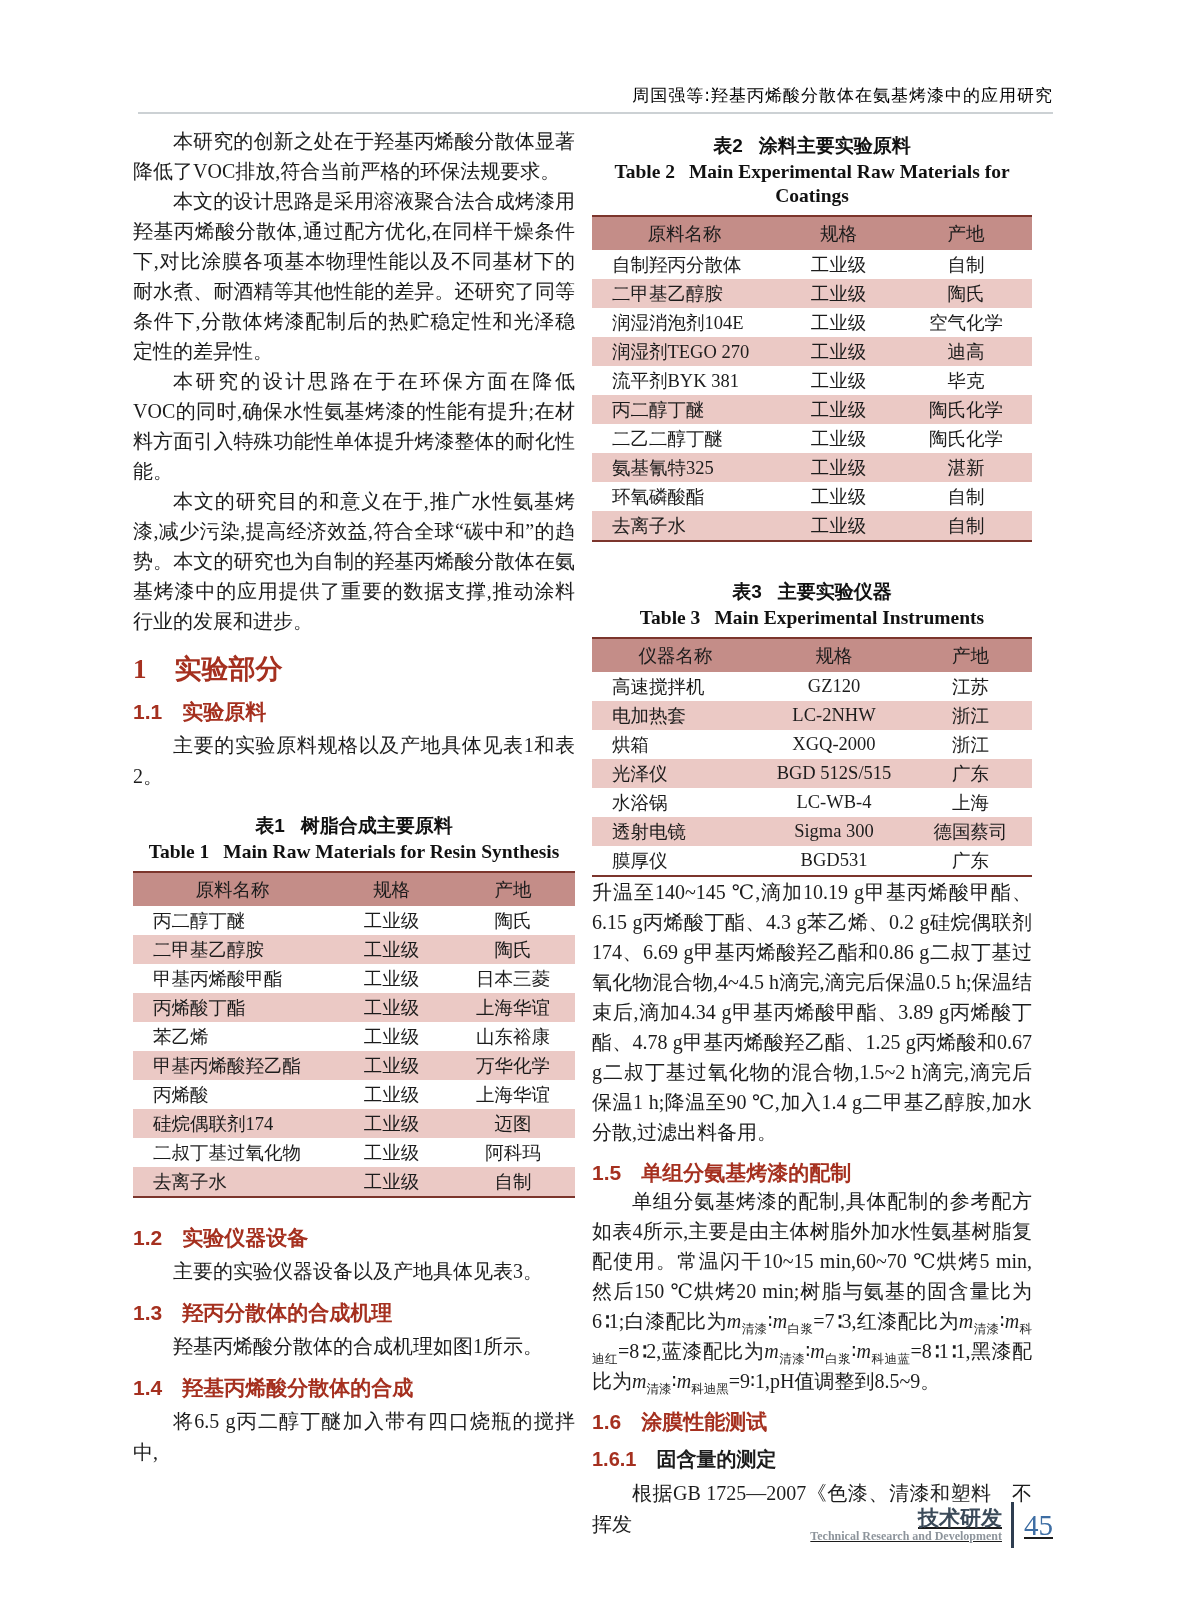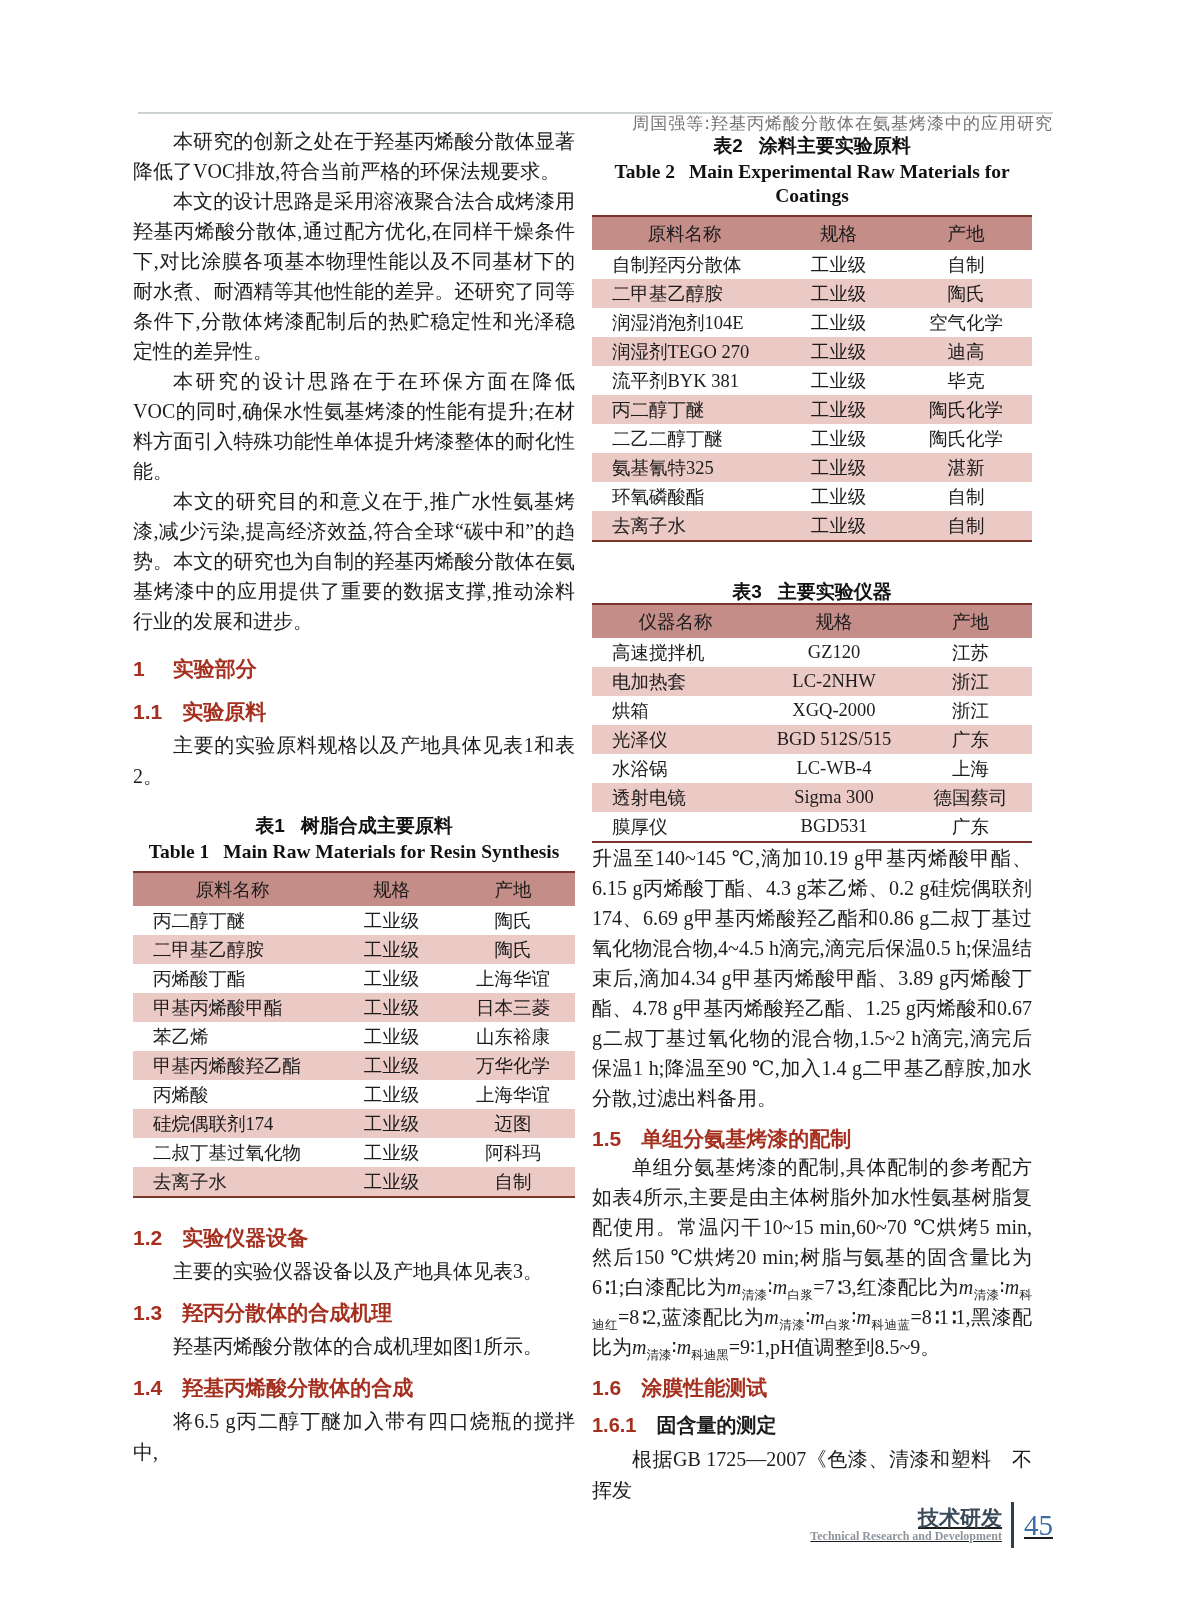--- a/index.html
+++ b/index.html
@@ -3,39 +3,38 @@
 <meta charset="utf-8">
 <style>
   html,body { margin:0; padding:0; background:#ffffff; }
   .page {
     position:relative; width:1187px; height:1600px; background:#ffffff;
     font-family:"Liberation Serif","DejaVu Serif",serif; color:#1c1c1c; overflow:hidden;
   }
   
   .running-head {
     position:absolute; top:84px; left:138px; width:915px;
-    text-align:right; font-size:17px; color:#737373; letter-spacing:1px;
+    text-align:right; font-size:17px; color:#000000; letter-spacing:1px;
     font-family:"DejaVu Sans","Liberation Sans",sans-serif;
-    margin-top:28px;
   }
   .head-rule { position:absolute; top:112px; left:138px; width:915px; height:2px; background:#ccd1d4; }
 
   
   .col-left  { position:absolute; left:133px; top:126px; width:442px; }
   .col-right { position:absolute; left:592px; top:126px; width:440px; }
 
   p.body-p { margin:0; font-size:20px; line-height:30px; text-align:justify; text-indent:2em; }
   p.body-p.no-indent { text-indent:0; }
   sup { font-size:12px; line-height:0; }
   sub { font-size:12.5px; line-height:0; }
   i   { font-style:italic; font-family:"Liberation Serif",serif; }
 
   .h1-sec {
-    margin:16px 0 0 0; font-family:Liberation Sans, sans-serif;
-    font-size:21px; line-height:34px; font-weight:bold; color:#a5301f;
+    margin:16px 0 0 0; font-family:Liberation Serif, serif;
+    font-size:27px; line-height:34px; font-weight:bold; color:#a5301f;
   }
   .h1-sec .sec-num { margin-right:28px; }
   .h2-sec {
     margin:12px 0 0 0; font-family:"Liberation Sans","DejaVu Sans",sans-serif;
     font-size:21px; line-height:27px; font-weight:bold; color:#a5301f;
   }
   .h2-sec .sec-num { margin-right:20px; }
   .h3-sec {
     margin:10px 0 0 0; font-size:20px; line-height:28px; color:#1c1c1c;
   }
@@ -122,28 +121,28 @@
             <td>丙二醇丁醚</td>
             <td>工业级</td>
             <td>陶氏</td>
           </tr>
           <tr>
             <td>二甲基乙醇胺</td>
             <td>工业级</td>
             <td>陶氏</td>
           </tr>
           <tr>
+            <td>甲基丙烯酸甲酯</td>
+            <td>工业级</td>
+            <td>日本三菱</td>
+          </tr>
+          <tr>
             <td>丙烯酸丁酯</td>
             <td>工业级</td>
             <td>上海华谊</td>
-          </tr>
-          <tr>
-            <td>甲基丙烯酸甲酯</td>
-            <td>工业级</td>
-            <td>日本三菱</td>
           </tr>
           <tr>
             <td>苯乙烯</td>
             <td>工业级</td>
             <td>山东裕康</td>
           </tr>
           <tr>
             <td>甲基丙烯酸羟乙酯</td>
             <td>工业级</td>
             <td>万华化学</td>
@@ -245,20 +244,21 @@
           </tr>
           <tr>
             <td>去离子水</td>
             <td>工业级</td>
             <td>自制</td>
           </tr>
         </tbody>
       </table>
 
     <div class="tt-zh mt38"><span class="tt-label">表3</span><span>主要实验仪器</span></div>
+    <div class="tt-en"><span class="tt-label">Table 3</span><span>Main Experimental Instruments</span></div>
     <table class="data-table" data-table="2">
         <colgroup>
           <col style="width: 38%;">
           <col style="width: 34%;">
           <col style="width: 28%;">
         </colgroup>
         <thead>
           <tr>
             <th>仪器名称</th>
             <th>规格</th>

